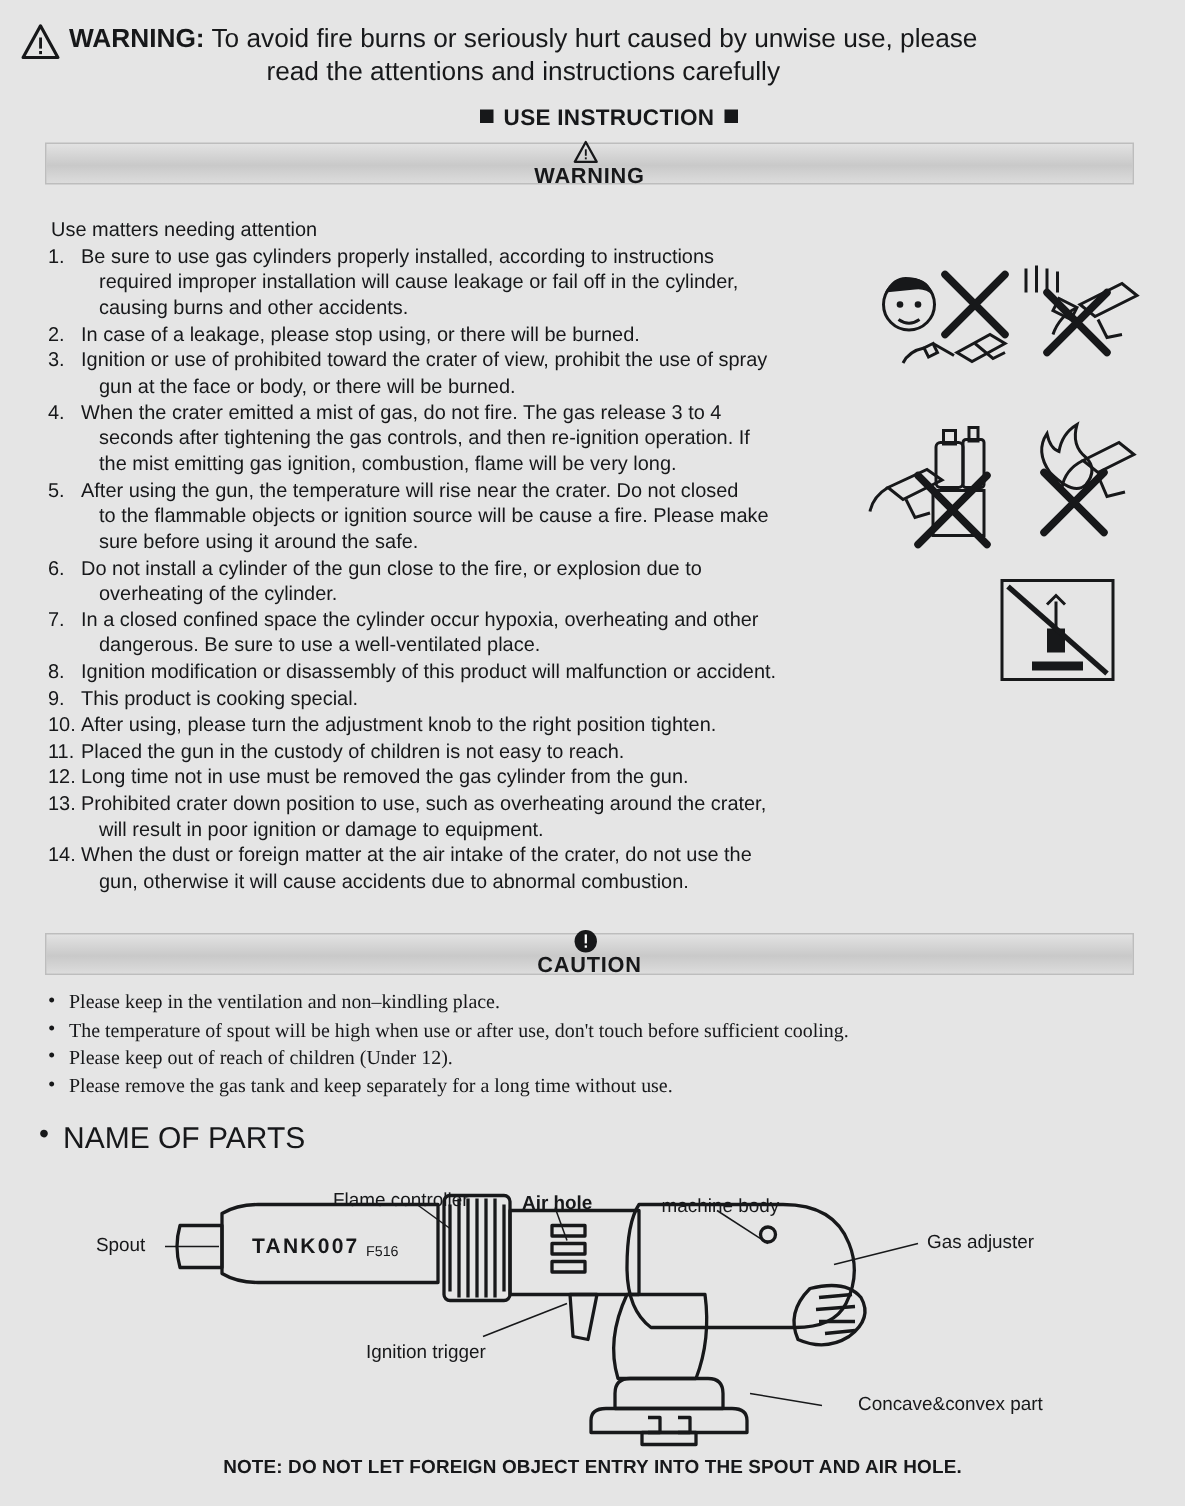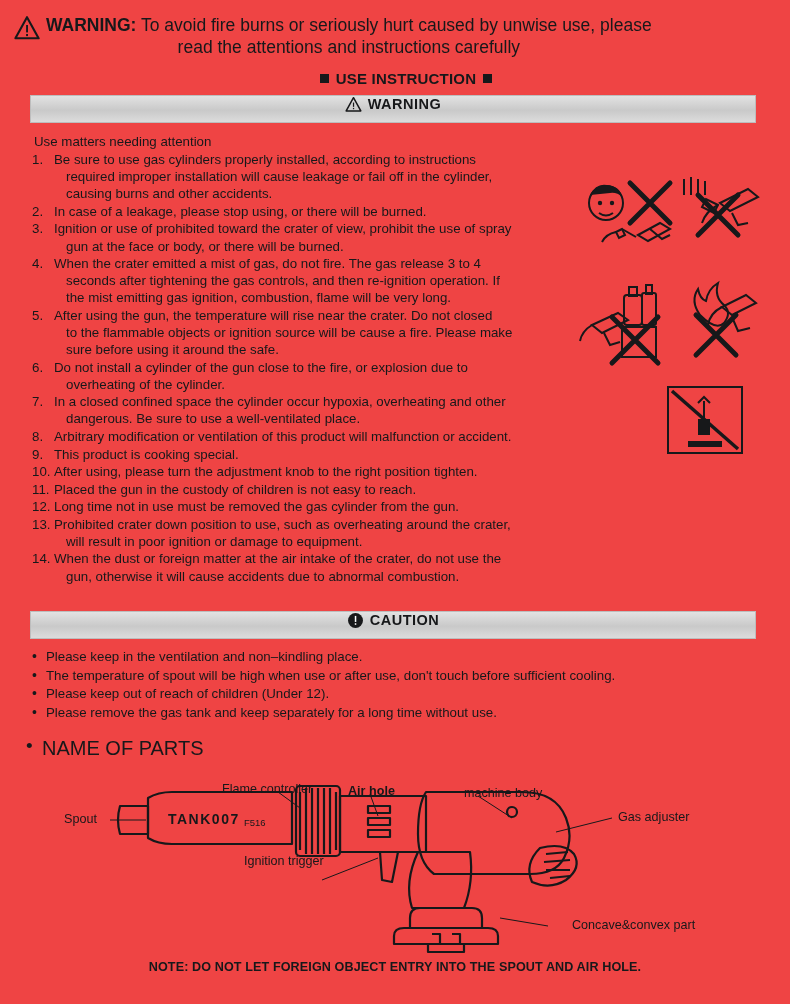--- a/index.html
+++ b/index.html
@@ -11,21 +11,21 @@
     width: 790px;
     height: 1004px;
     position: relative;
     font-family: "Liberation Sans", sans-serif;
     color: #17181a;
     overflow: hidden;
   }
   .page {
     position: absolute;
     inset: 0;
-    background: #ef4444;
+    background: #e5e5e5;
     padding: 0;
   }
 
   
   .top-block {
     padding: 14px 18px 0 14px;
   }
   .alert-row {
     display: flex;
     align-items: flex-start;
@@ -74,40 +74,42 @@
     vertical-align: 1px;
   }
 
   
   .banner {
     margin: 0 34px 0 30px;
     height: 26px;
     background: linear-gradient(to bottom, #e2e2e2, #c9c9c9 55%, #dcdcdc);
     border: 1px solid #bdbdbd;
     display: flex;
+    align-items: center;
     justify-content: center;
     font-weight: bold;
     font-size: 14.5px;
     letter-spacing: .5px;
+    flex-direction: column;
   }
   .banner .bico {
     width: 17px;
     height: 17px;
     margin-right: 6px;
   }
 
   
   .section-body {
     position: relative;
     padding: 8px 20px 0 32px;
     font-size: 13.3px;
     line-height: 1.285;
   }
   .lead {
-    margin: 2px 0 1px 2px;
+    margin: 13px 0 1px 2px;
   }
   ol.items {
     list-style: none;
     margin: 0;
     padding: 0;
   }
   ol.items li {
     position: relative;
     padding-left: 22px;
     margin-bottom: 0.5px;
@@ -138,20 +140,21 @@
   
   .caution-wrap { margin-top: 26px; }
   .bullets {
     padding: 9px 20px 0 32px;
     font-size: 13.3px;
     line-height: 1.42;
   }
   .bullets div {
     position: relative;
     padding-left: 14px;
+    font-family: Liberation Serif, serif;
   }
   .bullets div:before {
     content: "•";
     position: absolute;
     left: 0;
     top: -1px;
     font-size: 14px;
   }
 
   
@@ -239,21 +242,21 @@
       <li><span class="num">3.</span><span>Ignition or use of prohibited toward the crater of view, prohibit the use of spray</span><span class="cont2">gun at the face or body, or there will be burned.</span></li>
 
       <li><span class="num">4.</span><span>When the crater emitted a mist of gas, do not fire. The gas release 3 to 4</span><span class="cont2">seconds after tightening the gas controls, and then re-ignition operation. If</span><span class="cont2">the mist emitting gas ignition, combustion, flame will be very long.</span></li>
 
       <li><span class="num">5.</span><span>After using the gun, the temperature will rise near the crater. Do not closed</span><span class="cont2">to the flammable objects or ignition source will be cause a fire. Please make</span><span class="cont2">sure before using it around the safe.</span></li>
 
       <li><span class="num">6.</span><span>Do not install a cylinder of the gun close to the fire, or explosion due to</span><span class="cont2">overheating of the cylinder.</span></li>
 
       <li><span class="num">7.</span><span>In a closed confined space the cylinder occur hypoxia, overheating and other</span><span class="cont2">dangerous. Be sure to use a well-ventilated place.</span></li>
 
-      <li class="wide"><span class="num">8.</span><span>Arbitrary modification or ventilation of this product will malfunction or accident.</span></li>
+      <li class="wide"><span class="num">8.</span><span>Ignition modification or disassembly of this product will malfunction or accident.</span></li>
 
       <li><span class="num">9.</span><span>This product is cooking special.</span></li>
 
       <li class="wide"><span class="num">10.</span><span>After using, please turn the adjustment knob to the right position tighten.</span></li>
 
       <li><span class="num">11.</span><span>Placed the gun in the custody of children is not easy to reach.</span></li>
 
       <li><span class="num">12.</span><span>Long time not in use must be removed the gas cylinder from the gun.</span></li>
 
       <li class="wide"><span class="num">13.</span><span>Prohibited crater down position to use, such as overheating around the crater,</span><span class="cont2">will result in poor ignition or damage to equipment.</span></li>
@@ -387,20 +390,20 @@
         <path d="M432 172 h8 v10 h-8 M452 172 h8 v10 h-8"></path>
       </g>
 
       <text x="168" y="62" font-family="Liberation Sans, sans-serif" font-size="14" font-weight="bold" letter-spacing="1.5" fill="#17181a">TANK007</text>
       <text x="244" y="64" font-family="Liberation Sans, sans-serif" font-size="9.5" fill="#17181a">F516</text>
     </svg>
 
     <div class="lbl" style="left:64px; top:50px;">Spout</div>
     <div class="lbl" style="left:222px; top:20px;">Flame controller</div>
     <div class="lbl" style="left:348px; top:22px;font-weight:bold;">Air hole</div>
-    <div class="lbl" style="left:464px; top:24px;">machine body</div>
+    <div class="lbl" style="left:441px; top:24px;">machine body</div>
     <div class="lbl" style="left:618px; top:48px;">Gas adjuster</div>
-    <div class="lbl" style="left:244px; top:92px;">Ignition trigger</div>
+    <div class="lbl" style="left:244px; top:121px;">Ignition trigger</div>
     <div class="lbl" style="left:572px; top:156px;">Concave&amp;convex part</div>
   </div>
 
   <div class="note">NOTE: DO NOT LET FOREIGN OBJECT ENTRY INTO THE SPOUT AND AIR HOLE.</div>
 </div>
 
 </body></html>

